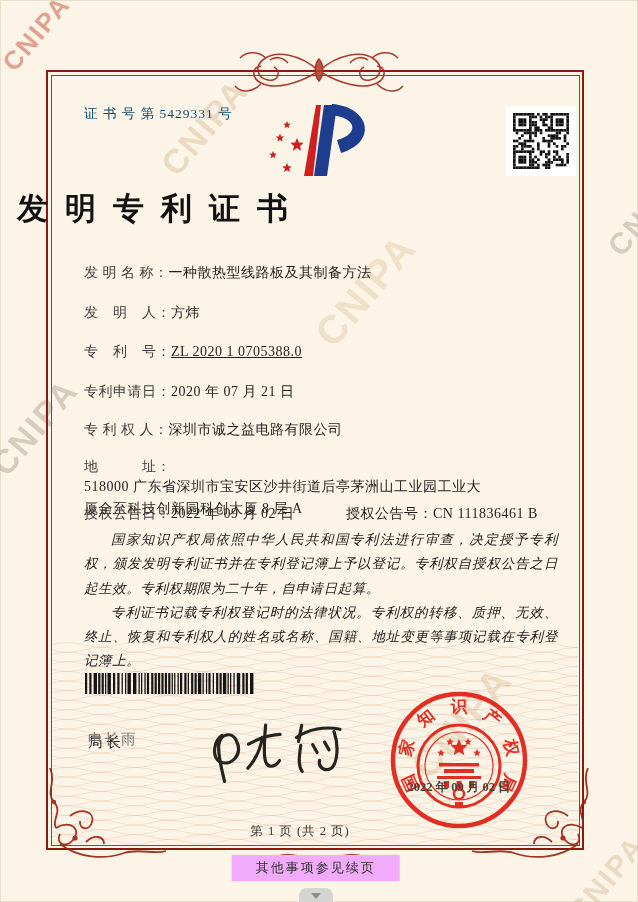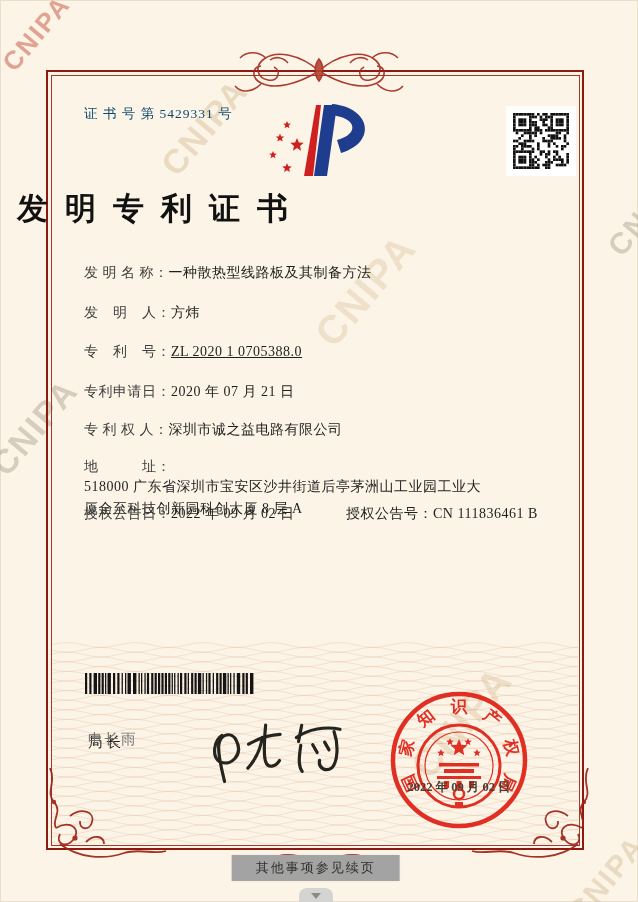--- a/index.html
+++ b/index.html
@@ -22,21 +22,21 @@
   .field .lab{display:inline-block;min-width:76px;color:#404040;}
   .addr{white-space:normal;width:476px;}
   .addr .val{display:inline-block;vertical-align:top;width:398px;line-height:1.6;}
   .grant-right{position:absolute;left:262px;top:0;}
   .paras{left:84px;top:528px;width:474px;font-size:13.5px;line-height:1.8;text-align:justify;
          font-style:italic;color:#20201e;letter-spacing:.6px;}
   .paras p{margin:0;text-indent:2em;}
   .sig-title{left:88px;top:733px;font-size:14.5px;letter-spacing:4px;color:#24221e;}
   .sig-name{left:88px;top:730px;font-size:14.5px;letter-spacing:2px;color:#737373;}
   .footer-page{left:0;top:823px;width:600px;text-align:center;font-size:12.5px;color:#33312c;letter-spacing:1px;}
-  .cont-label{position:absolute;left:50%;transform:translateX(-52%);top:855px;background:#a3a3a3;
+  .cont-label{position:absolute;left:50%;transform:translateX(-52%);top:855px;background:#f0abfc;
               padding:4px 24px;font-size:13px;letter-spacing:2px;color:#33312c;z-index:6;
               box-shadow:0 0 3px rgba(0,0,0,.06);}
   .viewer-tab{position:absolute;left:299px;top:888px;width:34px;height:16px;background:#d4d4d2;
               border-radius:8px 8px 0 0;z-index:7;display:flex;align-items:flex-start;justify-content:center;cursor:pointer;}
   .viewer-tab .chev{width:0;height:0;margin-top:5px;border-left:5px solid transparent;
               border-right:5px solid transparent;border-top:6px solid #8b8b89;}
   svg{display:block;}
   .sealtxt{font-family:"Liberation Serif","DejaVu Serif",serif;font-weight:700;}
 </style>
 </head>
@@ -426,20 +426,24 @@
   <div class="content field addr" style="top:458px;">
     <span class="lab">地　　　址：</span><span class="val">518000 广东省深圳市宝安区沙井街道后亭茅洲山工业园工业大厦全至科技创新园科创大厦 8 层 A</span>
   </div>
   <div class="content field" style="top:505px;">
     <span class="lab" style="min-width:0;">授权公告日：</span><span>2022 年 09 月 02 日</span>
     <span class="grant-right">
       <span>授权公告号：</span><span>CN 111836461 B</span>
     </span>
   </div>
 
+  <div class="content paras">
+    <p>国家知识产权局依照中华人民共和国专利法进行审查，决定授予专利权，颁发发明专利证书并在专利登记簿上予以登记。专利权自授权公告之日起生效。专利权期限为二十年，自申请日起算。</p>
+    <p>专利证书记载专利权登记时的法律状况。专利权的转移、质押、无效、终止、恢复和专利权人的姓名或名称、国籍、地址变更等事项记载在专利登记簿上。</p>
+  </div>
 
   <svg id="barcode" class="content" style="left:85px;top:673px;" width="172" height="21">
       <rect x="0.0" y="0" width="2.2" height="21" fill="#141414"></rect>
       <rect x="4.3" y="0" width="2.2" height="21" fill="#141414"></rect>
       <rect x="8.6" y="0" width="3.4" height="21" fill="#141414"></rect>
       <rect x="13.2" y="0" width="2.2" height="21" fill="#141414"></rect>
       <rect x="16.6" y="0" width="2.2" height="21" fill="#141414"></rect>
       <rect x="20.0" y="0" width="1.3" height="21" fill="#141414"></rect>
       <rect x="22.5" y="0" width="3.4" height="21" fill="#141414"></rect>
       <rect x="28.0" y="0" width="2.2" height="21" fill="#141414"></rect>
@@ -524,19 +528,20 @@
         <rect x="-22" y="10" width="44" height="3" fill="#e02318"></rect>
         <rect x="-15" y="15" width="5" height="7" fill="#e02318"></rect>
         <rect x="-2.5" y="15" width="5" height="7" fill="#e02318"></rect>
         <rect x="10" y="15" width="5" height="7" fill="#e02318"></rect>
         <circle cx="0" cy="28" r="5" fill="none" stroke="#e02318" stroke-width="2.5"></circle>
         <rect x="-4" y="36" width="8" height="5" fill="#e02318"></rect>
       </g>
     <text x="90" y="121" text-anchor="middle" font-size="12.5" font-weight="700" fill="#3b342c">2022 年 09 月 02 日</text>
   </svg>
 
+  <div class="content footer-page">第 1 页 (共 2 页)</div>
   <div class="cont-label">其他事项参见续页</div>
 
   <div class="viewer-tab">
     <div class="chev"></div>
   </div>
 
 </div>
 
 </body></html>

